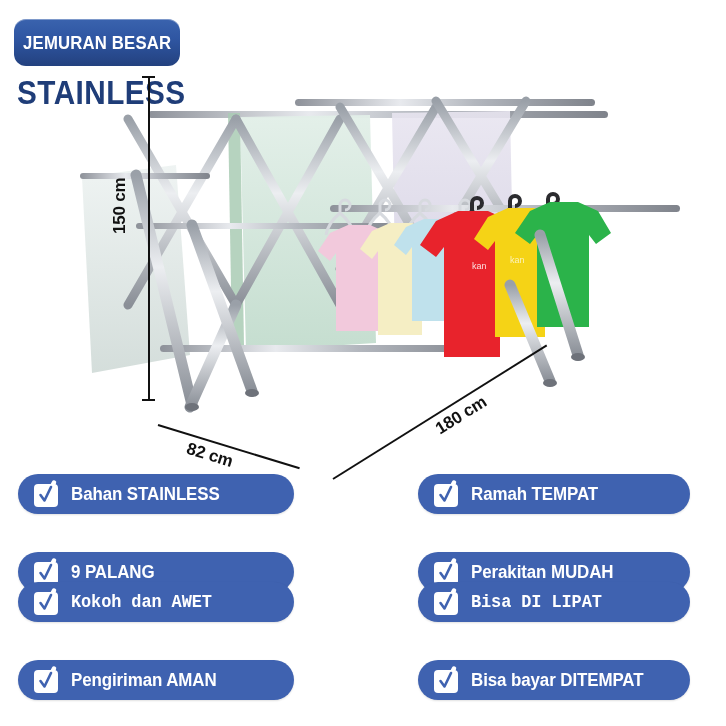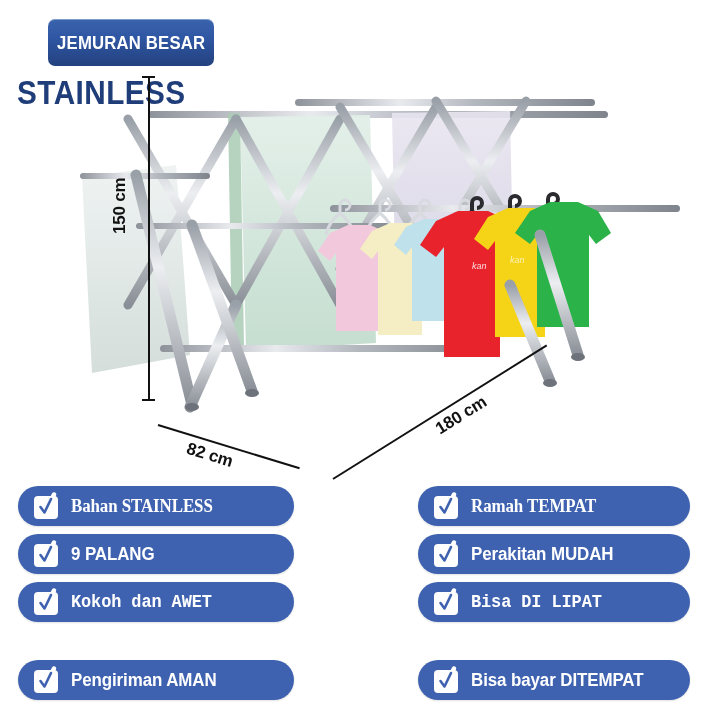--- a/index.html
+++ b/index.html
@@ -6,37 +6,37 @@
   html,body{margin:0;padding:0;background:#ffffff;}
   body{
     width:726px;height:726px;overflow:hidden;position:relative;
     font-family:"Liberation Sans","DejaVu Sans",sans-serif;
   }
   .stage{position:absolute;inset:0;background:#ffffff;}
 
   
   .badge{
     position:absolute;left:14px;top:19px;width:166px;height:47px;
-    border-radius:7px;
+    border-radius:12px;
     background:linear-gradient(180deg,#3a63ae 0%,#2f56a2 42%,#23417f 100%);
     box-shadow:inset 0 1px 0 rgba(255,255,255,.35);
-    display:flex;align-items:center;justify-content:center;margin-left:34px;
+    display:flex;align-items:center;justify-content:center;
   }
   .badge-text{
     color:#ffffff;font-size:19px;font-weight:bold;letter-spacing:.2px;
     transform:scaleX(.88);transform-origin:center;white-space:nowrap;
   }
   .stainless{
     position:absolute;left:17px;top:74px;
     color:#1f3d78;font-size:33px;font-weight:bold;letter-spacing:.5px;
     transform:scaleX(.9);transform-origin:left top;white-space:nowrap;
   }
 
   
-  .photo{position:absolute;left:40px;top:55px;width:660px;height:400px;font-style:italic;}
+  .photo{position:absolute;left:40px;top:55px;width:660px;height:400px;}
   .photo svg{display:block;width:100%;height:100%;}
 
   
   .dim-line{position:absolute;background:#111;}
   .dim-v{left:148px;top:76px;width:2px;height:325px;}
   .dim-cap{position:absolute;background:#111;height:2px;width:13px;}
   .dim-cap-top{left:142px;top:76px;}
   .dim-cap-bot{left:142px;top:399px;}
   .dim-label{
     position:absolute;color:#111;font-size:17px;font-weight:bold;
@@ -59,21 +59,21 @@
     position:relative;width:25px;height:25px;margin-left:15px;flex:0 0 auto;
   }
   .pill .chk svg{position:absolute;left:-3px;top:-6px;width:34px;height:34px;overflow:visible;}
   .pill .ptext{
     margin-left:13px;color:#ffffff;font-size:18px;font-weight:bold;
     white-space:nowrap;transform:scaleX(.94);transform-origin:left center;
     letter-spacing:-.1px;
   }
   .col-l{left:18px;}
   .col-r{left:418px;}
-  .r0{top:486px;font-family:Liberation Serif, serif;} .r1{top:534px;} .r2{top:582px;font-family:Liberation Mono, monospace;} .r3{top:660px;}
+  .r0{top:474px;} .r1{top:552px;} .r2{top:582px;font-family:Liberation Mono, monospace;} .r3{top:660px;}
 </style>
 </head>
 <body>
 
 <div class="stage">
 
   <div class="badge">
     <span class="badge-text">JEMURAN BESAR</span>
   </div>
   <div class="stainless">STAINLESS</div>

